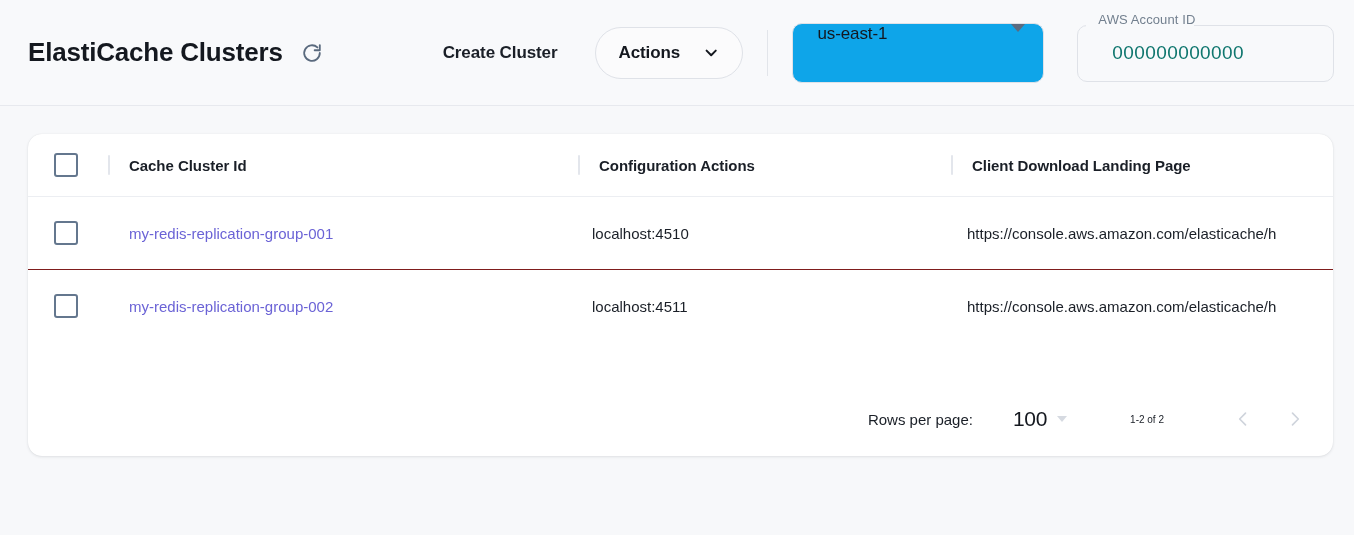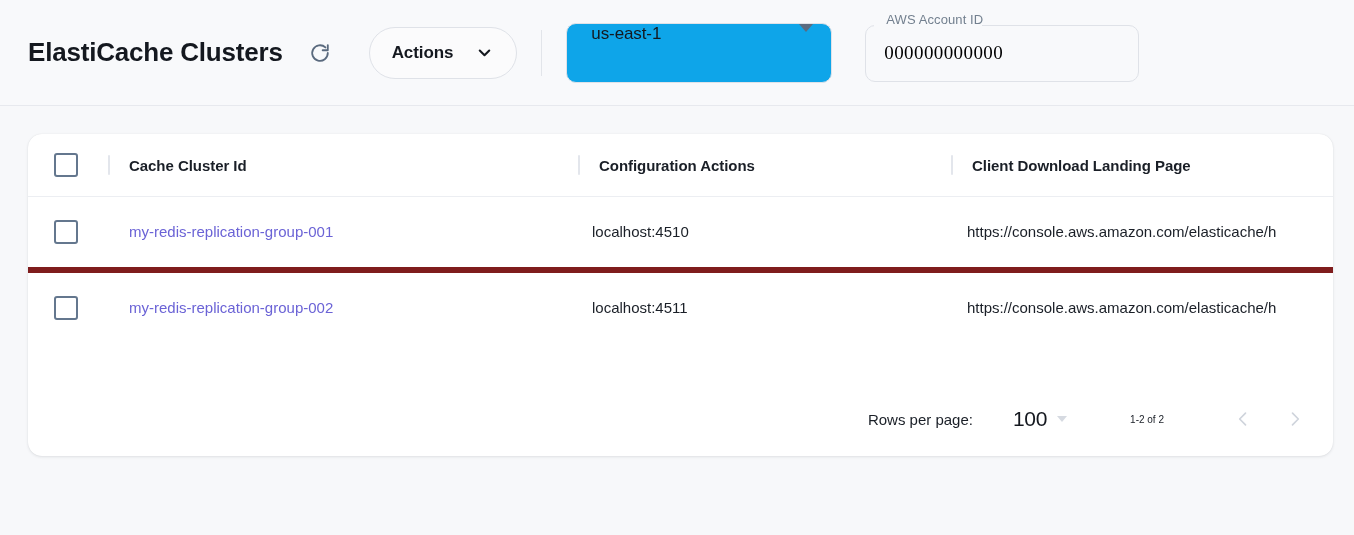--- a/index.html
+++ b/index.html
@@ -24,21 +24,21 @@
     background: #f8f9fb;
     border-bottom: 1px solid #e7e9ee;
     display: flex;
     align-items: center;
     padding: 0 20px 0 28px;
   }
 
   .title-block {
     display: flex;
     align-items: center;
-    gap: 22px;
+    gap: 14px;
   }
 
   .page-title {
     font-size: 26px;
     font-weight: 700;
     letter-spacing: -0.2px;
     color: #14181f;
     white-space: nowrap;
   }
 
@@ -165,31 +165,31 @@
     left: 16px;
     font-size: 13px;
     color: #73808f;
     padding: 0 5px;
     background: transparent;
     letter-spacing: 0.1px;
   }
 
   .account-field .field-value {
     position: absolute;
-    left: 19px;
+    left: 35px;
     top: 50%;
     transform: translateY(-50%);
     font-size: 19px;
-    color: #000000;
+    color: #0f766e;
     letter-spacing: 0.4px;
     border: none;
     background: transparent;
     outline: none;
     width: 240px;
-    font-family: Liberation Serif, serif;
+    font-family: Liberation Sans, sans-serif;
     padding: 0;
   }
 
   
   .content {
     padding: 28px 21px 0 28px;
   }
 
   .card {
     position: relative;
@@ -252,21 +252,21 @@
     height: 24px;
     border: 2px solid #64778e;
     border-radius: 3px;
     background: #fff;
     cursor: pointer;
     display: block;
     padding: 0;
   }
 
   tbody tr {
-    border-top: 6px solid #7f1d1d;
+    border-top: 1px solid #7f1d1d;
   }
 
   tbody tr:first-child {
     border-top: 1px solid #eceef2;
   }
 
   tbody td {
     height: 73px;
     vertical-align: middle;
     font-size: 15px;
@@ -364,20 +364,21 @@
     <div class="page-title">ElastiCache Clusters</div>
 
     <button class="refresh-btn" aria-label="refresh">
       <svg width="22" height="22" viewBox="0 0 24 24" fill="none" stroke="currentColor" stroke-width="2" stroke-linecap="round" stroke-linejoin="round">
         <path d="M20.5 12a8.5 8.5 0 1 1-2.6-6.1"></path>
         <polyline points="20.5 3.4 20.5 9 14.9 9"></polyline>
       </svg>
     </button>
   </div>
 
+  <button class="create-cluster-btn">Create Cluster</button>
 
   <button class="actions-btn">
     <span class="label">Actions</span>
     <svg class="chevron-down" width="19" height="19" viewBox="0 0 24 24" fill="none" stroke="currentColor" stroke-width="2.6" stroke-linecap="round" stroke-linejoin="round">
       <polyline points="6 9.5 12 15.5 18 9.5"></polyline>
     </svg>
   </button>
 
   <div class="vdivider"></div>
 

